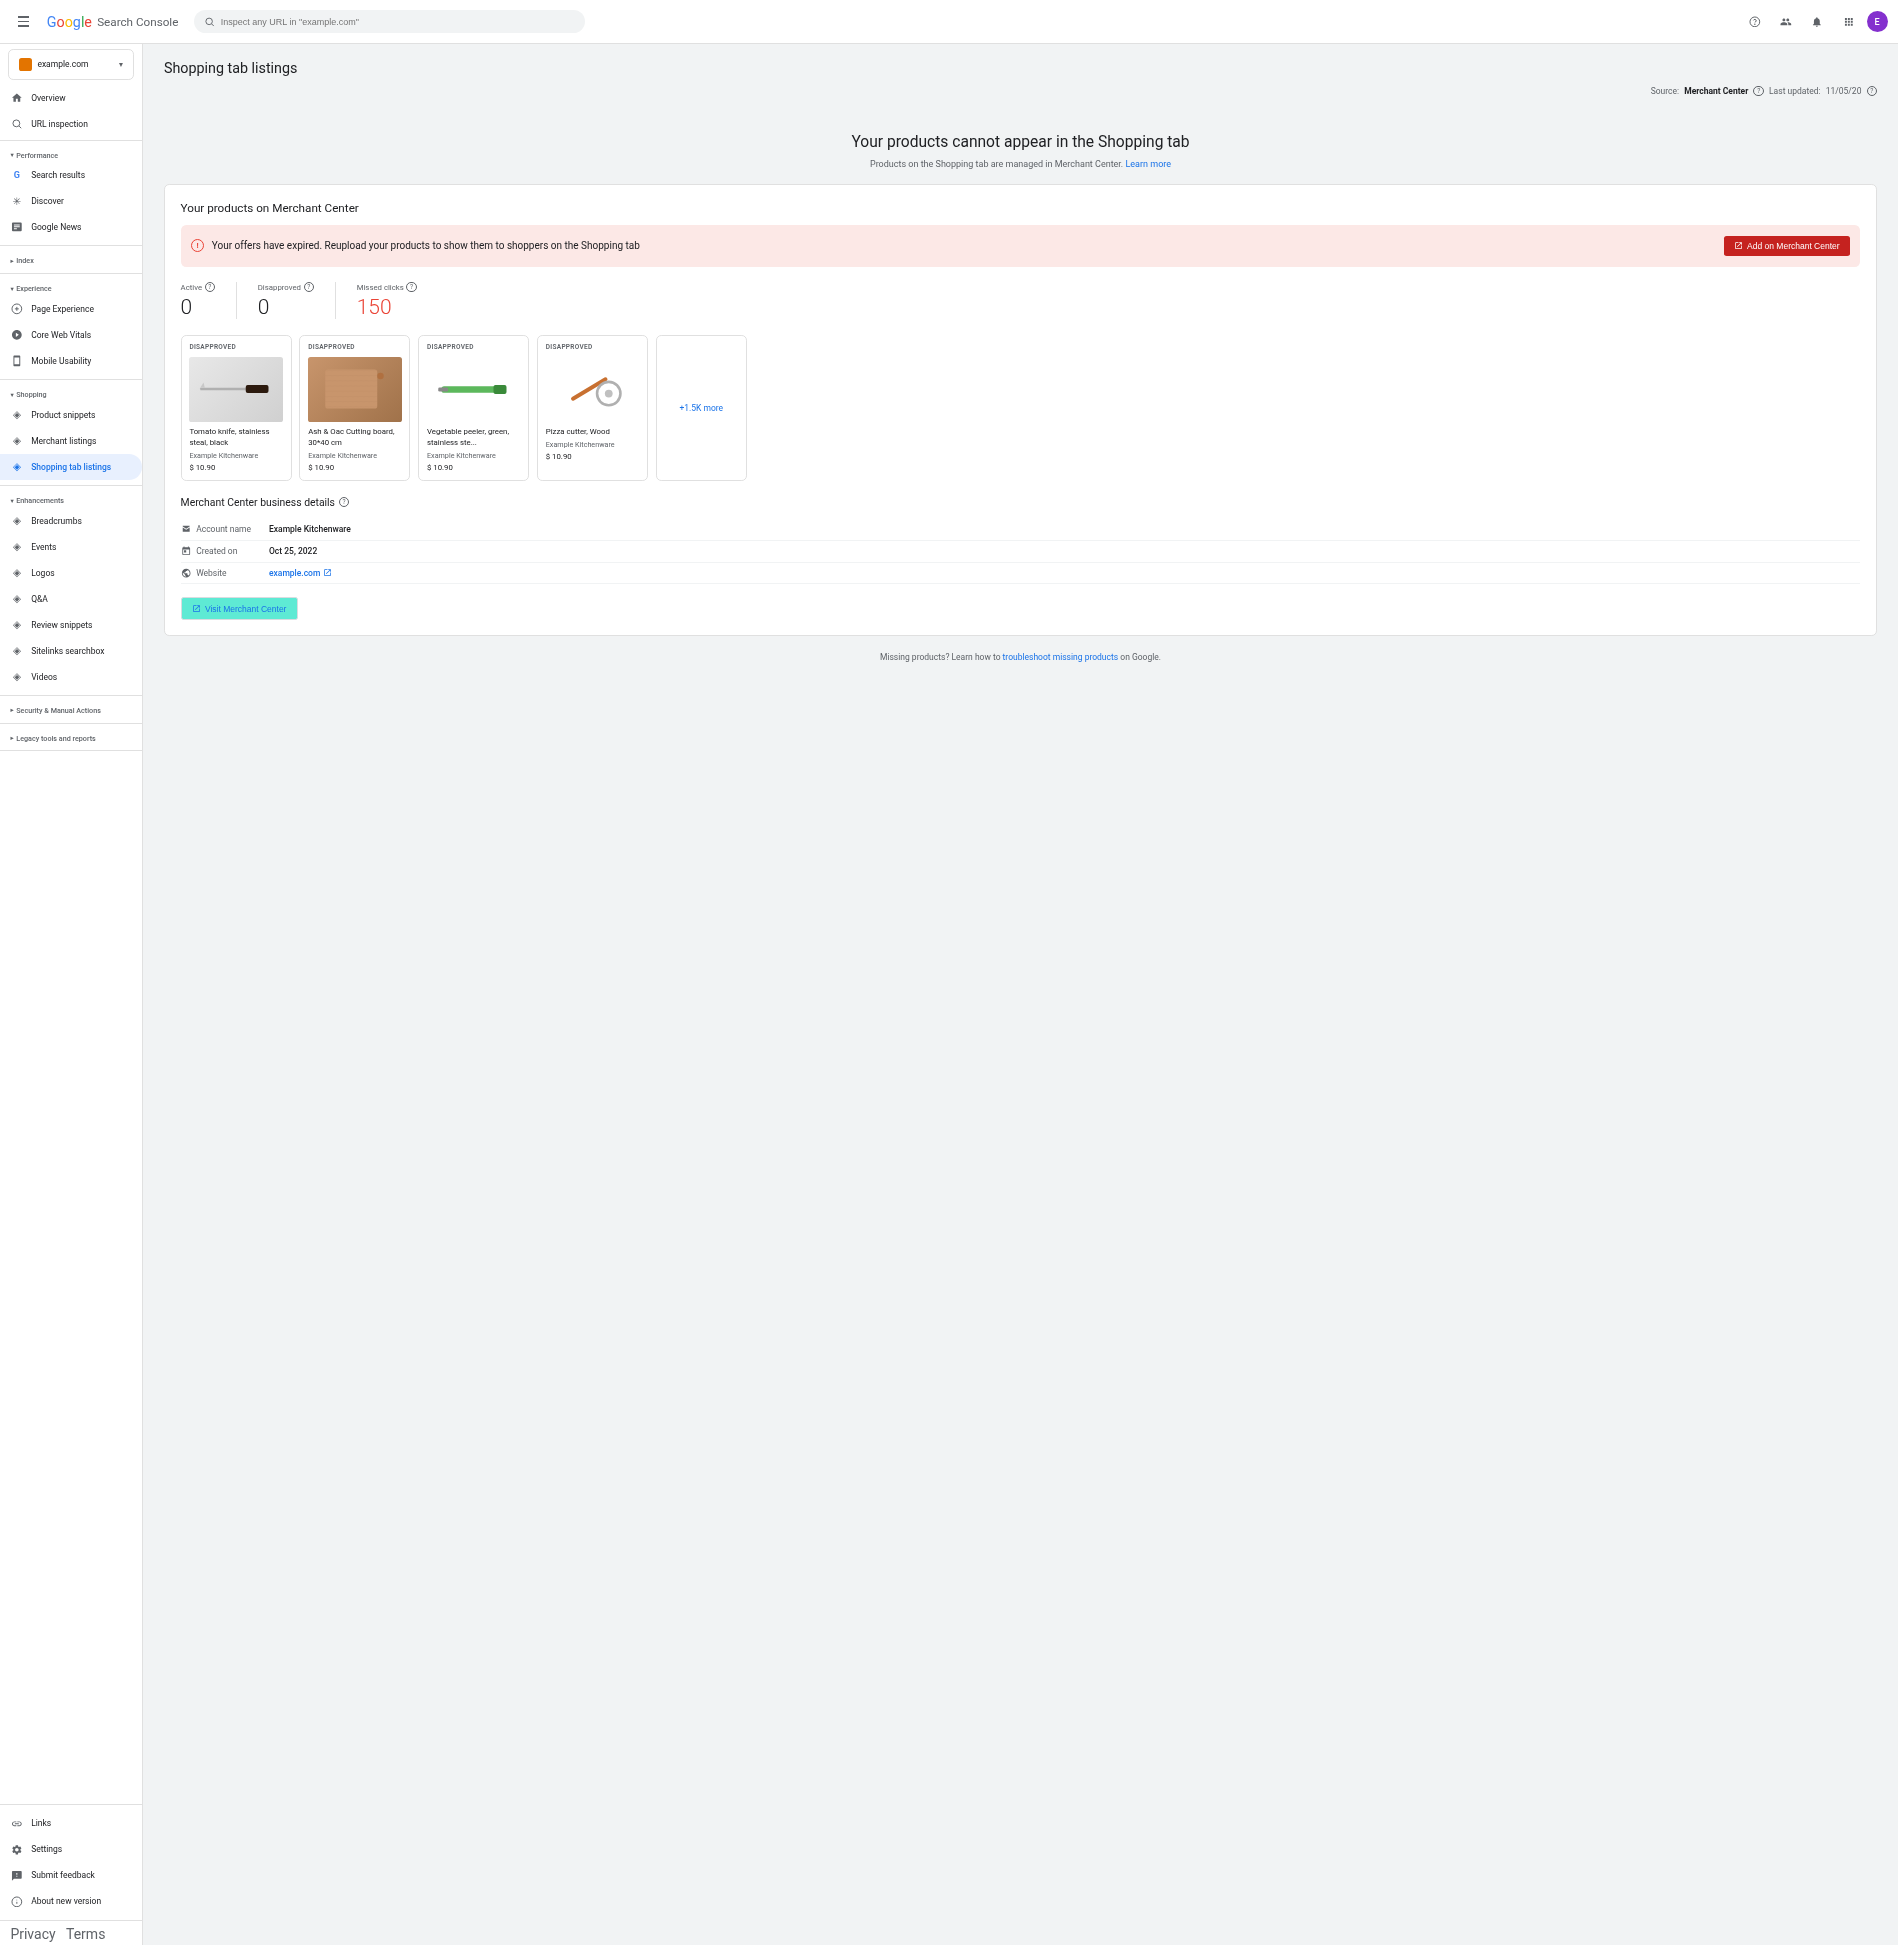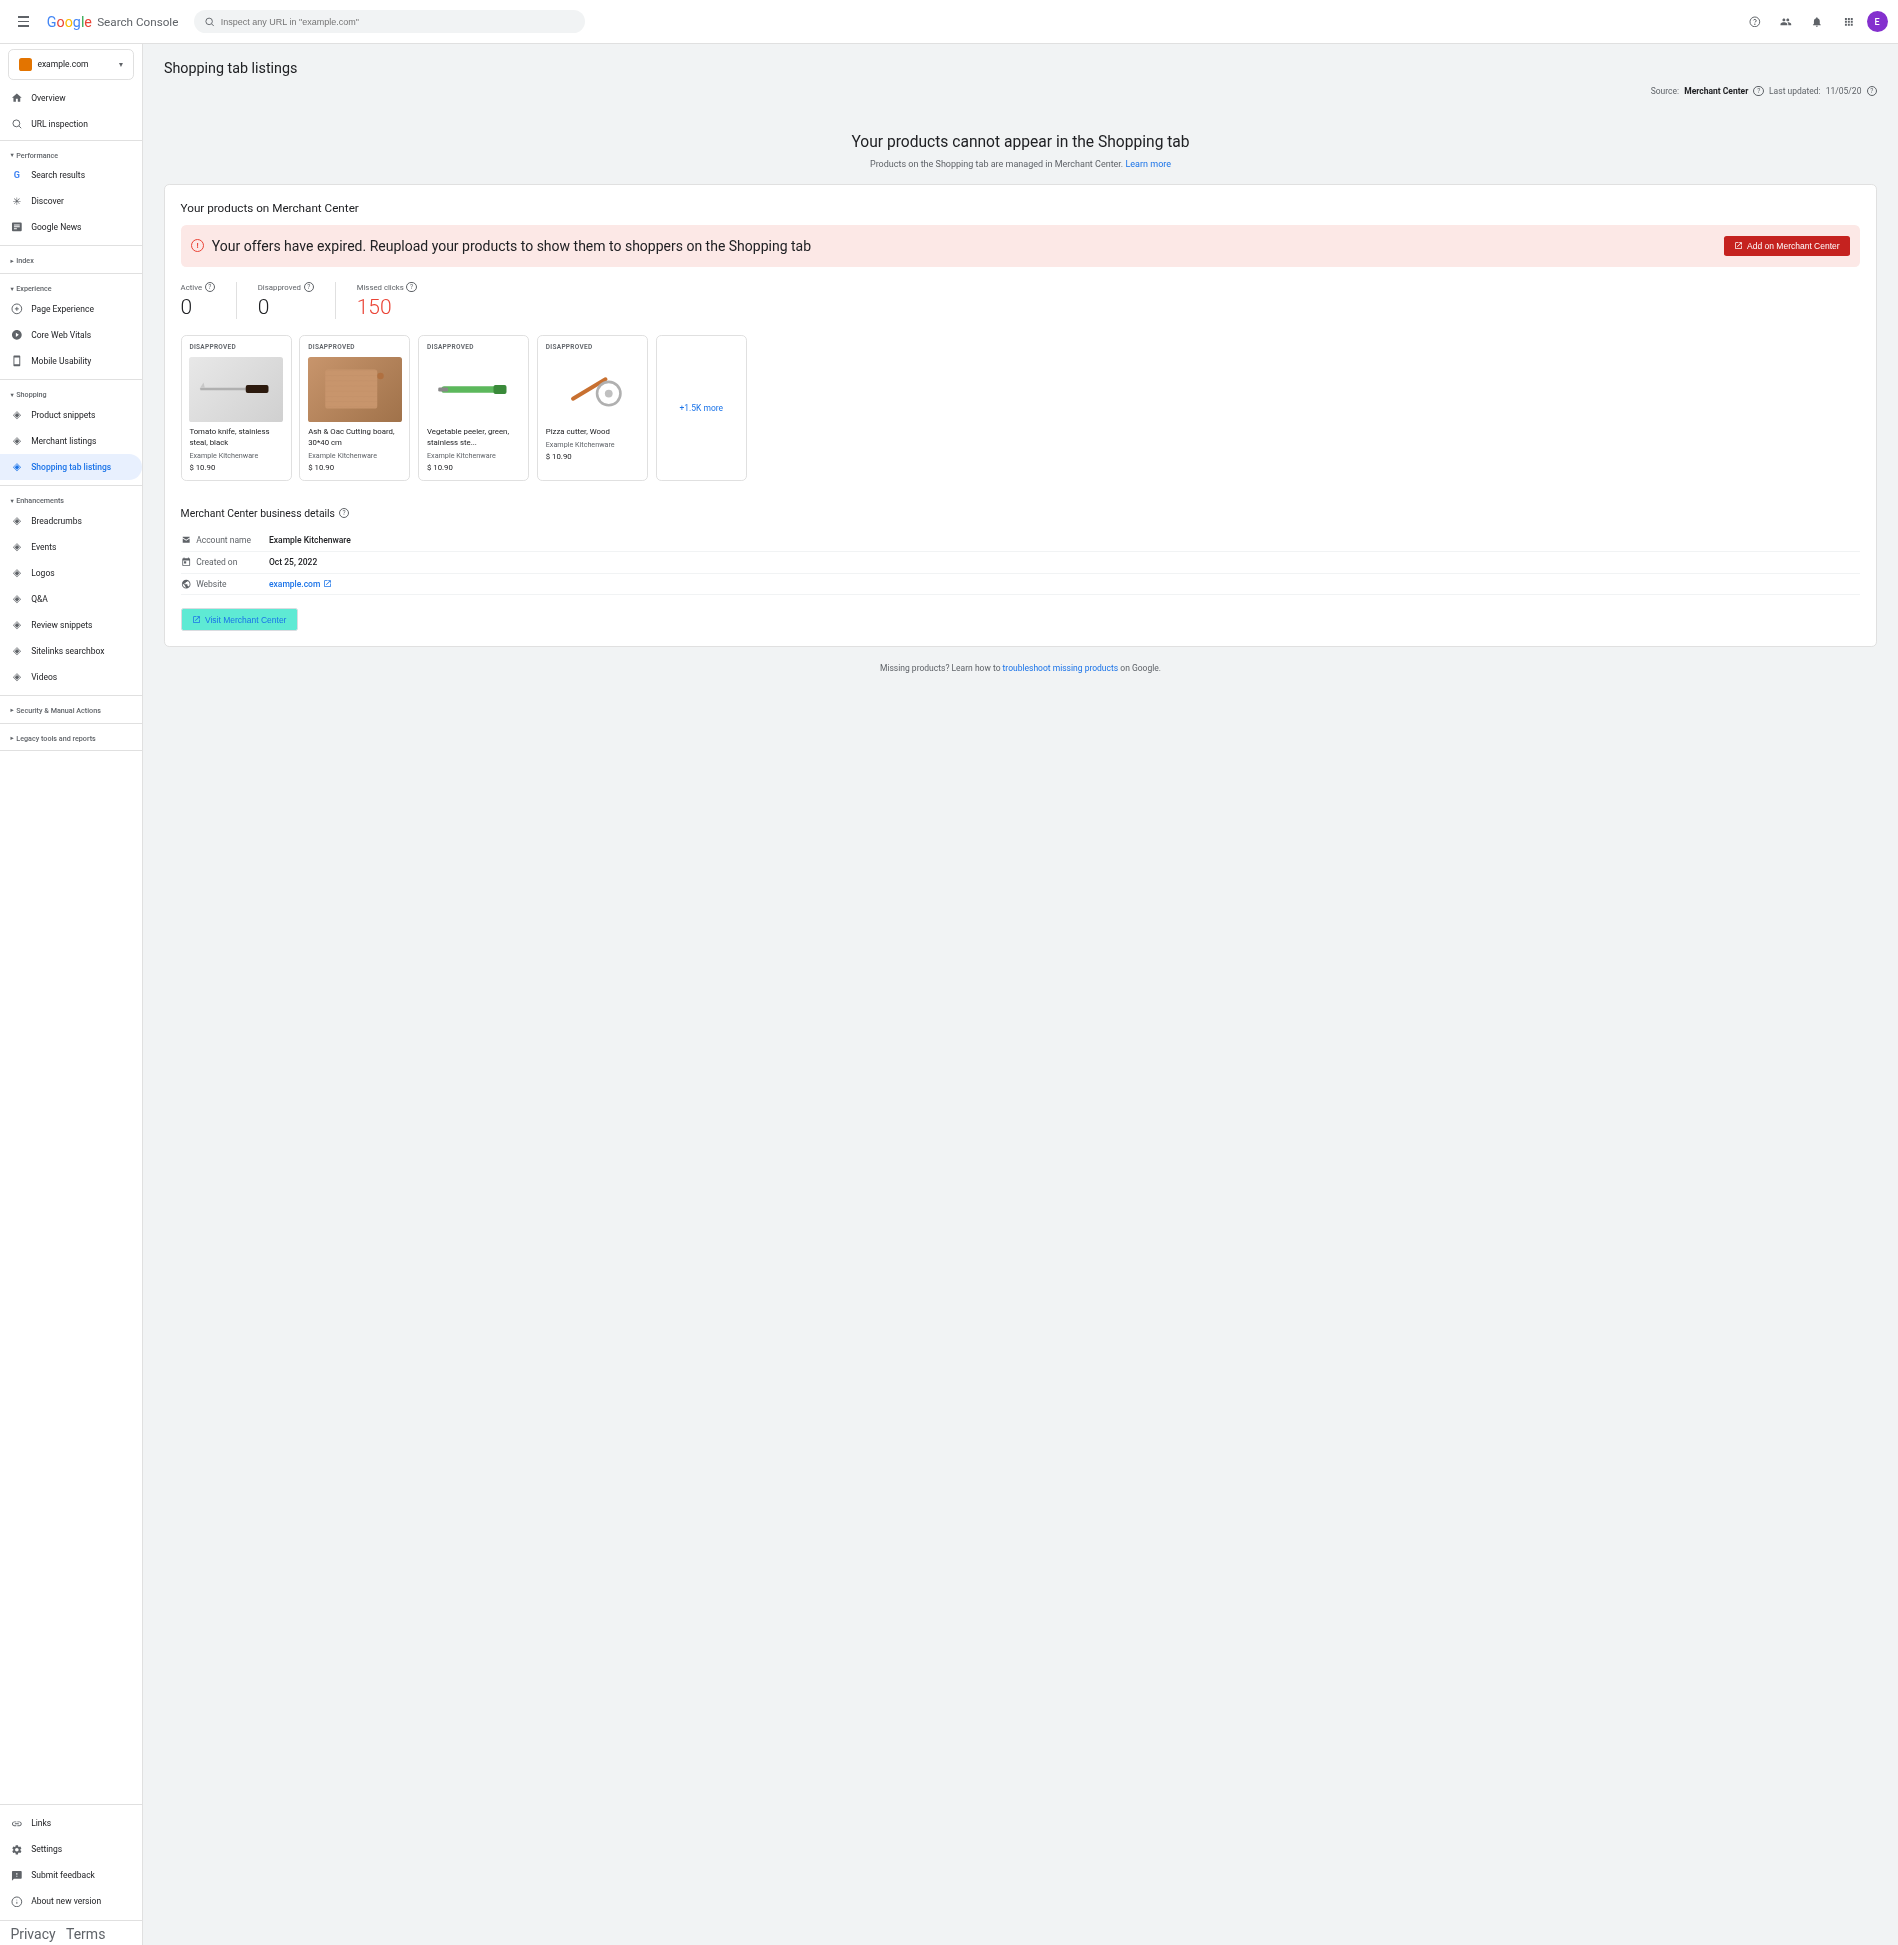--- a/index.html
+++ b/index.html
@@ -105,21 +105,21 @@
     }
     .card-title { font-size: 11.7px; font-weight: 400; color: #202124; margin-bottom: 10.4px; }
 
     
     .alert {
       display: flex; align-items: center; justify-content: space-between;
       background: #fce8e6; border-radius: 5.2px; padding: 10.4px;
       margin-bottom: 15.6px; gap: 10.4px;
     }
     .alert-content { display: flex; align-items: center; gap: 7.8px; }
-    .alert-text { font-size: 14px; color: #202124; }
+    .alert-text { font-size: 10px; color: #202124; }
     .alert-btn {
       background: #c5221f; color: #fff; border: none; border-radius: 2.6px;
       padding: 5.2px 10.4px; font-size: 8.5px; cursor: pointer;
       display: flex; align-items: center; gap: 3.9px; white-space: nowrap;
     }
 
     
     .stats-row { display: flex; gap: 21px; margin-bottom: 15.6px; }
     .stat-item { }
     .stat-label { font-size: 7.8px; color: #5f6368; display: flex; align-items: center; gap: 2.6px; margin-bottom: 2.6px; }
@@ -144,21 +144,21 @@
     .product-name { font-size: 7.8px; color: #202124; margin-bottom: 2.6px; line-height: 1.4; }
     .product-shop { font-size: 7.2px; color: #5f6368; margin-bottom: 2.6px; }
     .product-price { font-size: 7.8px; color: #202124; }
     .product-more {
       flex: 0 0 91px; border: 0.7px solid #e0e0e0; border-radius: 5.2px;
       padding: 7.8px; display: flex; align-items: center; justify-content: center;
       color: #1a73e8; font-size: 8.5px; cursor: pointer;
     }
 
     
-    .business-section { margin-top: 26px; }
+    .business-section { margin-top: 15px; }
     .business-title { font-size: 10.4px; font-weight: 400; margin-bottom: 10.4px; display: flex; align-items: center; gap: 3.9px; }
     .business-row { display: flex; align-items: flex-start; gap: 10.4px; padding: 5.2px 0; border-bottom: 0.7px solid #f1f3f4; }
     .business-label { display: flex; align-items: center; gap: 5.2px; color: #5f6368; font-size: 8.5px; min-width: 78px; }
     .business-value { font-size: 8.5px; color: #202124; font-weight: 500; display: flex; align-items: center; gap: 2.6px; }
     .business-value a { color: #1a73e8; text-decoration: none; }
 
     .visit-btn {
       display: inline-flex; align-items: center; gap: 3.9px;
       border: 0.7px solid #dadce0; border-radius: 2.6px;
       padding: 5.2px 10.4px; font-size: 8.5px; cursor: pointer;

